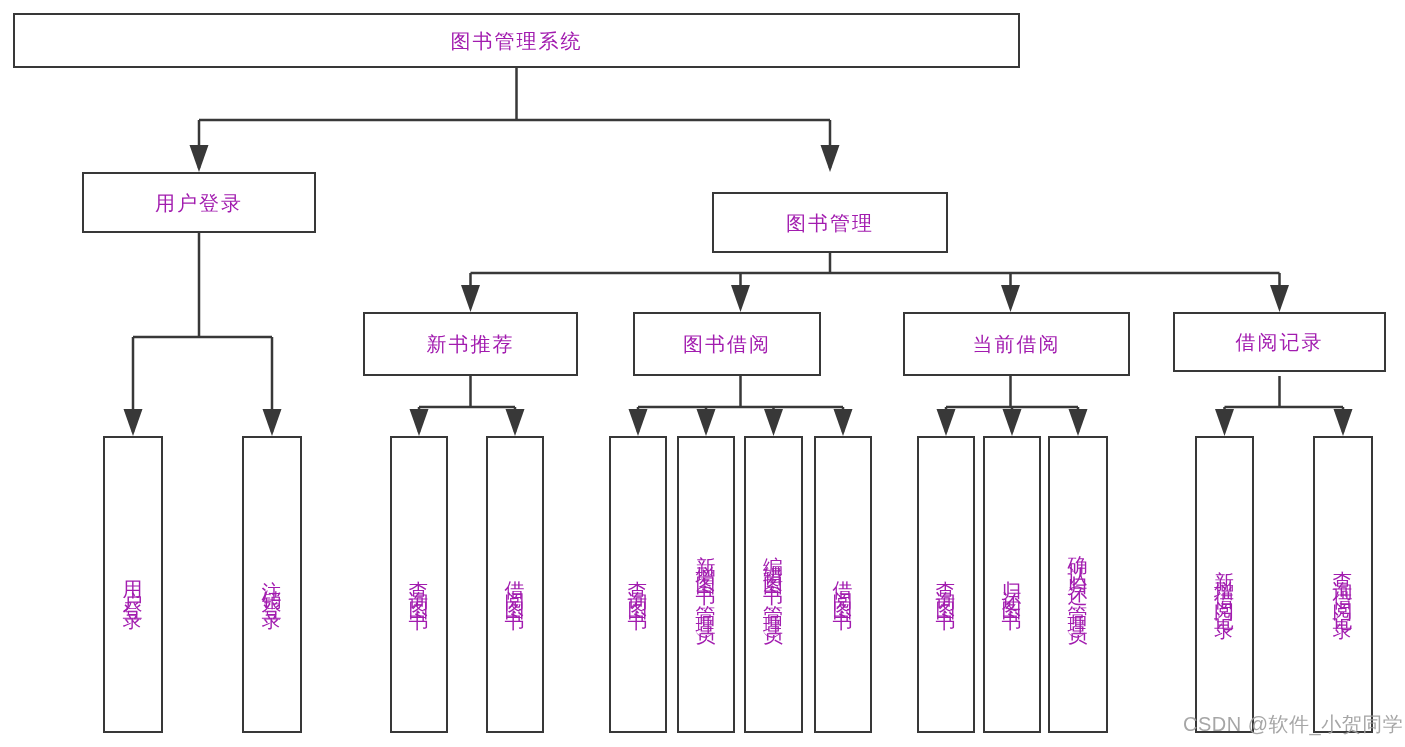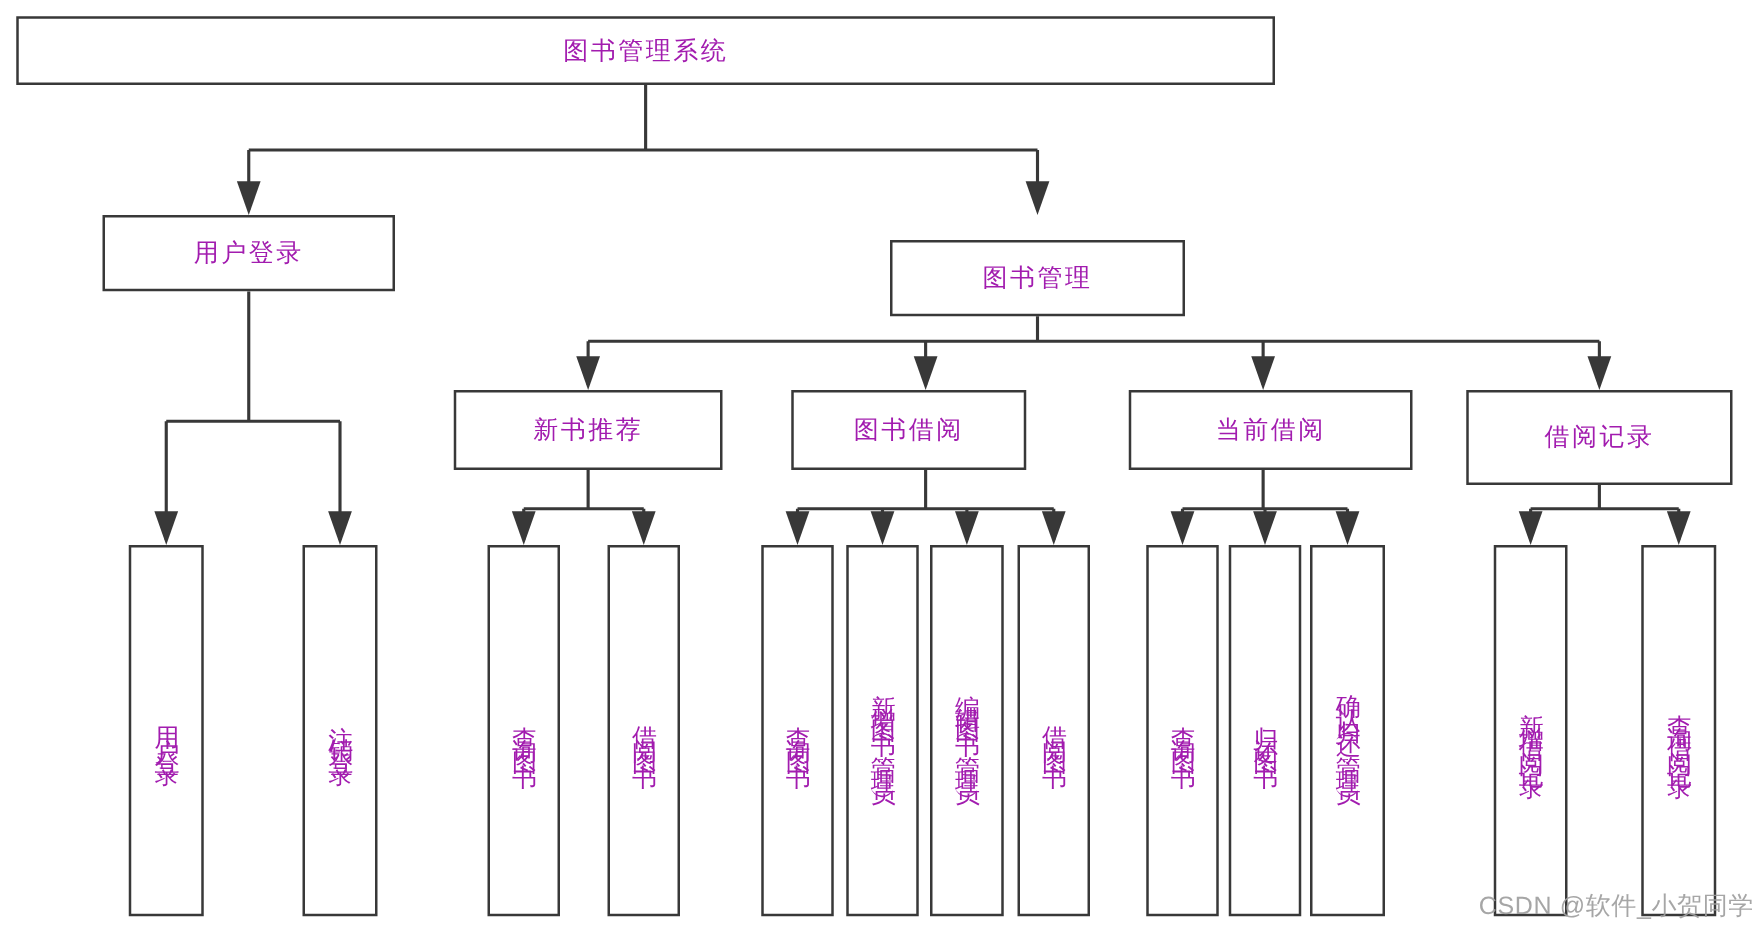--- a/index.html
+++ b/index.html
@@ -93,21 +93,21 @@
   </svg>
 
   <div class="box" style="left:13px; top:13px; width:1007px; height:55px;">图书管理系统</div>
 
   <div class="box" style="left:82px; top:172px; width:234px; height:61px;">用户登录</div>
   <div class="box" style="left:712px; top:172px; width:236px; height:61px;margin-top:20px;">图书管理</div>
 
   <div class="box" style="left:363px; top:312px; width:215px; height:64px;">新书推荐</div>
   <div class="box" style="left:633px; top:312px; width:188px; height:64px;">图书借阅</div>
   <div class="box" style="left:903px; top:312px; width:227px; height:64px;">当前借阅</div>
-  <div class="box" style="left:1173px; top:312px; width:213px; height:76px;">借阅记录</div>
+  <div class="box" style="left:1173px; top:312px; width:213px; height:60px;">借阅记录</div>
 
   <div class="box v" style="left:103px; top:436px; width:60px; height:297px;">用户登录</div>
   <div class="box v" style="left:242px; top:436px; width:60px; height:297px;">注销登录</div>
 
   <div class="box v" style="left:390px; top:436px; width:58px; height:297px;">查询图书</div>
   <div class="box v" style="left:486px; top:436px; width:58px; height:297px;">借阅图书</div>
 
   <div class="box v" style="left:609px; top:436px; width:58px; height:297px;">查询图书</div>
   <div class="box v" style="left:677px; top:436px; width:58px; height:297px;">新增图书（管理员）</div>
   <div class="box v" style="left:744px; top:436px; width:59px; height:297px;">编辑图书（管理员）</div>

